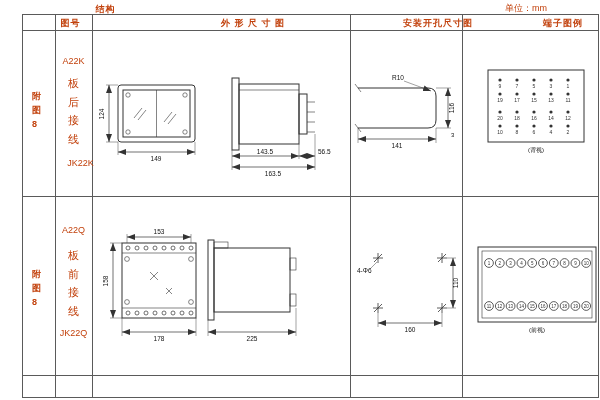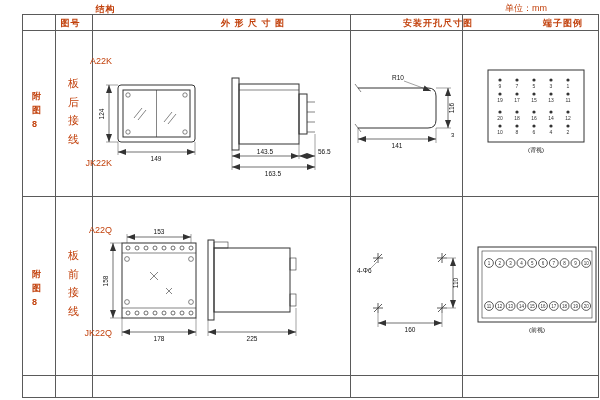--- a/index.html
+++ b/index.html
@@ -1,21 +1,21 @@
 <!DOCTYPE html>
 <html><head>
 <meta charset="utf-8">
 <style>
   html,body{margin:0;padding:0;background:#fff;}
   .page{position:relative;width:600px;height:400px;background:#fff;overflow:hidden;
         font-family:"Liberation Sans","DejaVu Sans",sans-serif;color:#c2410c;}
   .hline{position:absolute;height:1px;background:#5a5a5a;}
   .vline{position:absolute;width:1px;background:#5a5a5a;}
   .hdr{position:absolute;font-size:9px;font-weight:bold;text-align:center;letter-spacing:1px;padding-left:32px;}
-  .cellt{position:absolute;font-size:9px;text-align:right;padding-left:20px;}
+  .cellt{position:absolute;font-size:9px;text-align:center;}
   .stack{position:absolute;width:13px;font-size:9px;line-height:1.55;text-align:left;
          word-break:break-all;font-weight:bold;}
   .stack2{position:absolute;width:13px;font-size:11px;line-height:1.7;text-align:center;word-break:break-all;}
   .unit{position:absolute;top:2px;left:505px;font-size:9px;}
   svg{position:absolute;overflow:visible;font-family:"Liberation Sans","DejaVu Sans",sans-serif;}
   .ln{stroke:#333;fill:none;stroke-width:1;}
   .tn{stroke:#333;fill:none;stroke-width:0.6;}
   .ext{stroke:#444;stroke-width:0.5;}
   .dim{stroke:#333;stroke-width:0.7;}
   .dimt{font-size:6.5px;fill:#111;}
@@ -53,21 +53,21 @@
 
   <div class="hdr" style="left:22px;top:17px;width:33px">图号</div>
   <div class="hdr" style="left:55px;top:3px;width:37px">结构</div>
   <div class="hdr" style="left:350px;top:17px;width:112px">安装开孔尺寸图</div>
   <div class="hdr" style="left:92px;top:17px;width:258px">外 形 尺 寸 图</div>
   <div class="hdr" style="left:462px;top:17px;width:138px">端子图例</div>
 
   <div class="stack" style="left:32px;top:90px">附图8</div>
   <div class="cellt" style="left:55px;top:56px;width:37px">A22K</div>
   <div class="stack2" style="left:67px;top:74px">板后接线</div>
-  <div class="cellt" style="left:55px;top:158px;width:37px">JK22K</div>
+  <div class="cellt" style="left:62px;top:158px;width:37px">JK22K</div>
 
   <div class="stack" style="left:32px;top:268px">附图8</div>
   <div class="cellt" style="left:55px;top:225px;width:37px">A22Q</div>
   <div class="stack2" style="left:67px;top:246px">板前接线</div>
   <div class="cellt" style="left:55px;top:328px;width:37px">JK22Q</div>
 
   <svg style="left:92px;top:30px" width="258" height="166">
     <g>
       <rect x="26" y="55" width="77" height="57" rx="3" class="ln"></rect>
       <rect x="31" y="60" width="67" height="47" class="ln"></rect>

